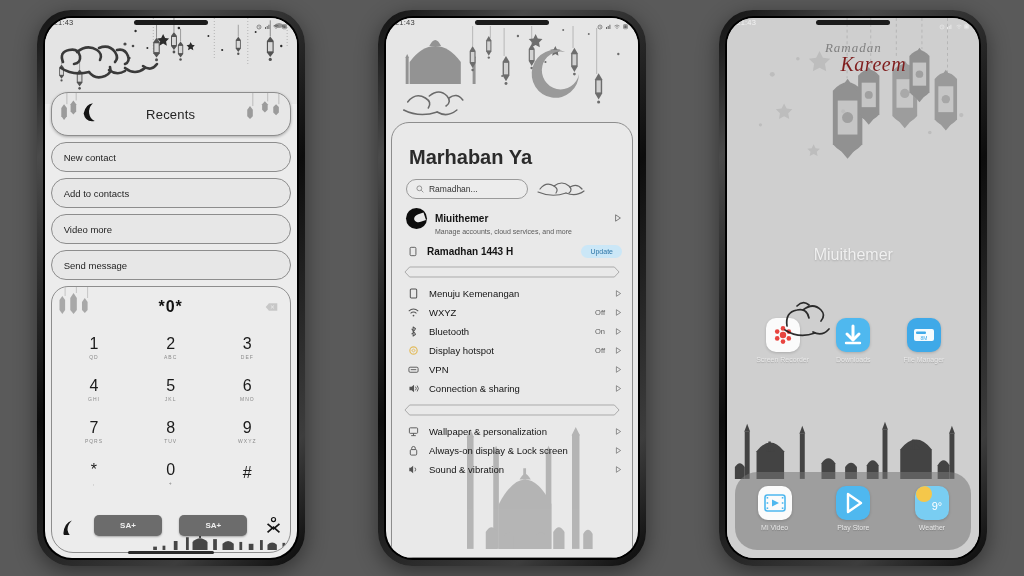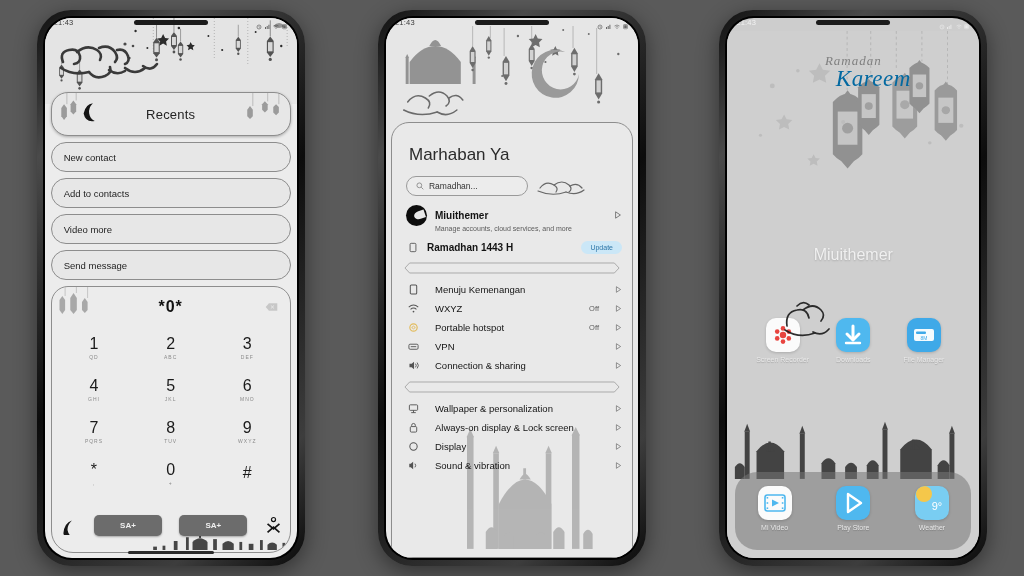--- a/index.html
+++ b/index.html
@@ -173,25 +173,25 @@
     overflow: hidden;
   }
   .p2-sheet {
     position: absolute; top: 104px; left: 5px; right: 5px; bottom: 0;
     border: 1.2px solid #8d8d8d;
     border-top-left-radius: 18px; border-top-right-radius: 18px;
     background: #e9e9e9;
     overflow: hidden;
   }
   .p2-h1 {
-    font-size: 17px; color: #2b2b2b; line-height: 1.22;
-    padding: 22px 0 0 17px; font-weight: 400;
+    font-size: 20px; color: #2b2b2b; line-height: 1.22;
+    padding: 22px 0 0 17px; font-weight: 700;
   }
   .searchrow {
-    display: flex; align-items: flex-end; gap: 8px;
+    display: flex; align-items: flex-start; gap: 8px;
     padding: 10px 10px 0 14px;
   }
   .search-pill {
     flex: 0 0 auto; width: 122px; height: 20px;
     border: 1px solid #9a9a9a; border-radius: 11px;
     background: #ececec;
     display: flex; align-items: center; gap: 5px;
     padding: 0 9px;
   }
   .search-pill .s-ico { width: 8px; height: 8px; opacity: .6; }
@@ -231,51 +231,51 @@
     background: #cbe7f7; color: #2d76a8;
     font-size: 7px; padding: 3px 9px; border-radius: 9px;
   }
 
   .ornament-div {
     margin: 5px 12px; height: 14px;
   }
   .ornament-div svg { width:100%; height:100%; display:block; }
 
   .set-row {
-    display: flex; align-items: center; gap: 16px;
+    display: flex; align-items: center; gap: 10px;
     padding: 3px 10px 3px 16px;
     min-height: 19px;
     position: relative; z-index: 5;
   }
   .set-ico { width: 11px; height: 11px; flex: 0 0 auto; opacity: .82; }
   .set-ico svg { width:100%;height:100%;display:block; }
   .set-label { font-size: 9.5px; color: #141414; flex: 1 1 auto; line-height: 1.22; }
   .set-value { font-size: 7.5px; color: #5c5c5c; }
   .set-chev { width: 7px; height: 7px; opacity: .7; flex: 0 0 auto; }
   .set-chev svg { width:100%;height:100%;display:block; }
   .mosque-wm {
     position: absolute; left: 0; right: 0; bottom: 0; height: 130px;
     z-index: 1; opacity: .55; pointer-events: none;
   }
 
   
   .p3 .screen { background: #cdcdcd; }
-  .p3-wall { position: absolute; inset: 0; background: #cfcfcf; overflow: hidden; margin-top: 13px; }
+  .p3-wall { position: absolute; inset: 0; background: #cfcfcf; overflow: hidden; }
   .kareem {
     position: absolute; top: 22px; left: 0; right: 0;
     text-align: center;
   }
   .kareem .l1 {
     font-family: "Liberation Serif", serif;
     font-size: 13px; color: #7f7f7f; font-style: italic;
     letter-spacing: 1px;
   }
   .kareem .l2 {
     font-family: "Liberation Serif", serif;
-    font-size: 23px; color: #0369a1; font-style: italic;
+    font-size: 20px; color: #7f1d1d; font-style: italic;
     letter-spacing: .5px; margin-top: -3px; padding-left: 40px;
   }
   .widget-title {
     position: absolute; top: 228px; left: 0; right: 0;
     text-align: center;
     font-size: 16px; color: #f0f0f0;
     text-shadow: 0 1px 2px rgba(0,0,0,.18);
     font-weight: 400;
   }
   .app-grid {
@@ -755,29 +755,43 @@
               </span>
             <span class="set-label">WXYZ</span>
             <span class="set-value">Off</span>
             <span class="set-chev">
                 <svg viewBox="0 0 10 10">
                   <path d="M2 1 L8 5 L2 9 Z" fill="none" stroke="#333" stroke-width="1"></path>
                 </svg>
               </span>
           </div>
 
-
           <div class="set-row">
             <span class="set-ico">
                 <svg viewBox="0 0 12 12">
+                  <path d="M4 3 l4.2 6 -2.6 2 V1 l2.6 2 -4.2 6" fill="none" stroke="#333" stroke-width="1.1" stroke-linejoin="round"></path>
+                </svg>
+              </span>
+            <span class="set-label">Bluetooth</span>
+            <span class="set-value">On</span>
+            <span class="set-chev">
+                <svg viewBox="0 0 10 10">
+                  <path d="M2 1 L8 5 L2 9 Z" fill="none" stroke="#333" stroke-width="1"></path>
+                </svg>
+              </span>
+          </div>
+
+          <div class="set-row">
+            <span class="set-ico">
+                <svg viewBox="0 0 12 12">
                   <circle cx="6" cy="6" r="4" fill="none" stroke="#e2b340" stroke-width="1.3"></circle>
                   <path d="M4 6 q2-3 4 0 q-2 3 -4 0z" fill="none" stroke="#e2b340" stroke-width="1"></path>
                 </svg>
               </span>
-            <span class="set-label">Portable hotspot</span>
+            <span class="set-label">Display hotspot</span>
             <span class="set-value">Off</span>
             <span class="set-chev">
                 <svg viewBox="0 0 10 10">
                   <path d="M2 1 L8 5 L2 9 Z" fill="none" stroke="#333" stroke-width="1"></path>
                 </svg>
               </span>
           </div>
 
           <div class="set-row">
             <span class="set-ico">
@@ -842,33 +856,20 @@
                 </svg>
               </span>
             <span class="set-label">Always-on display &amp; Lock screen</span>
             <span class="set-chev">
                 <svg viewBox="0 0 10 10">
                   <path d="M2 1 L8 5 L2 9 Z" fill="none" stroke="#333" stroke-width="1"></path>
                 </svg>
               </span>
           </div>
 
-          <div class="set-row">
-            <span class="set-ico">
-                <svg viewBox="0 0 12 12">
-                  <circle cx="6" cy="6" r="4" fill="none" stroke="#333" stroke-width="1.1"></circle>
-                </svg>
-              </span>
-            <span class="set-label">Display</span>
-            <span class="set-chev">
-                <svg viewBox="0 0 10 10">
-                  <path d="M2 1 L8 5 L2 9 Z" fill="none" stroke="#333" stroke-width="1"></path>
-                </svg>
-              </span>
-          </div>
 
           <div class="set-row">
             <span class="set-ico">
                 <svg viewBox="0 0 12 12">
                   <path d="M5.6 2 v8 L3 8 H1.4 V4 H3 Z" fill="#333"></path>
                   <path d="M7.6 4 q1.6 2 0 4" stroke="#333" stroke-width="1" fill="none"></path>
                 </svg>
               </span>
             <span class="set-label">Sound &amp; vibration</span>
             <span class="set-chev">

